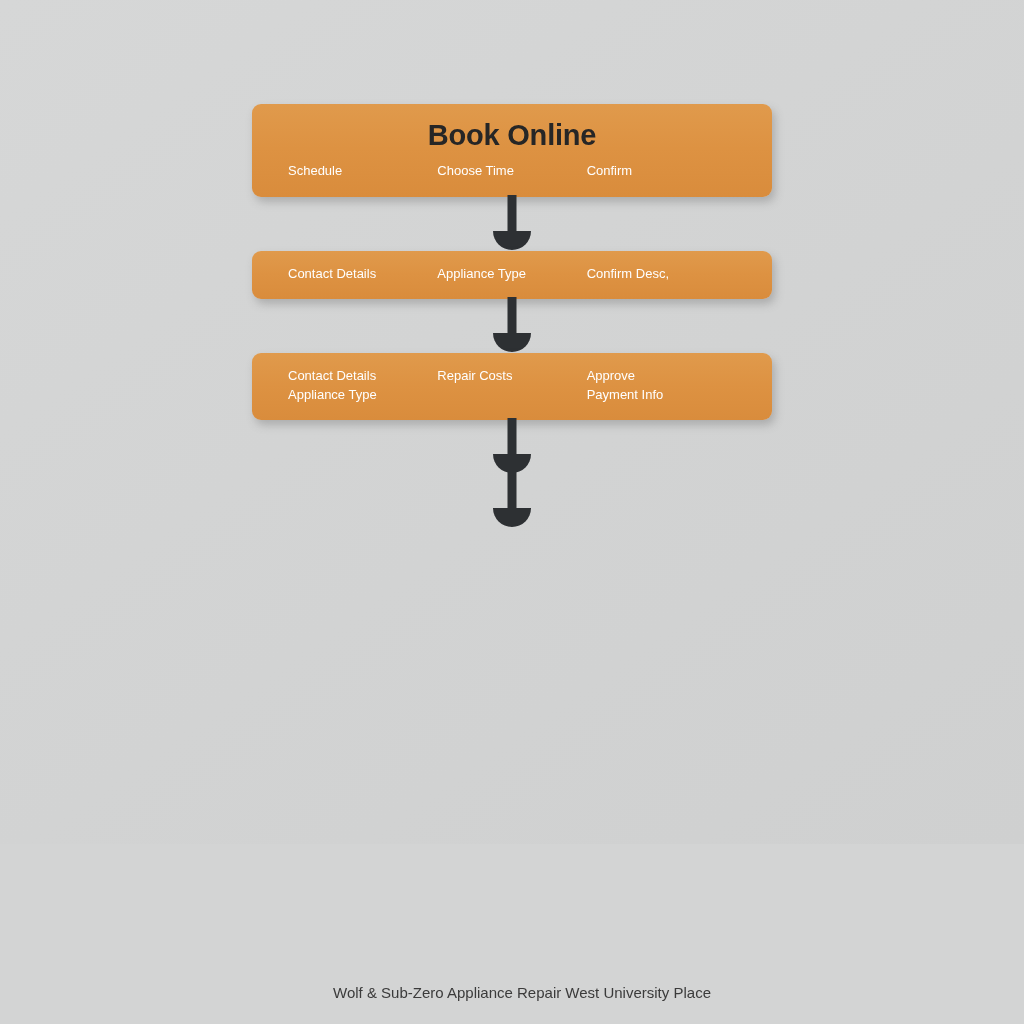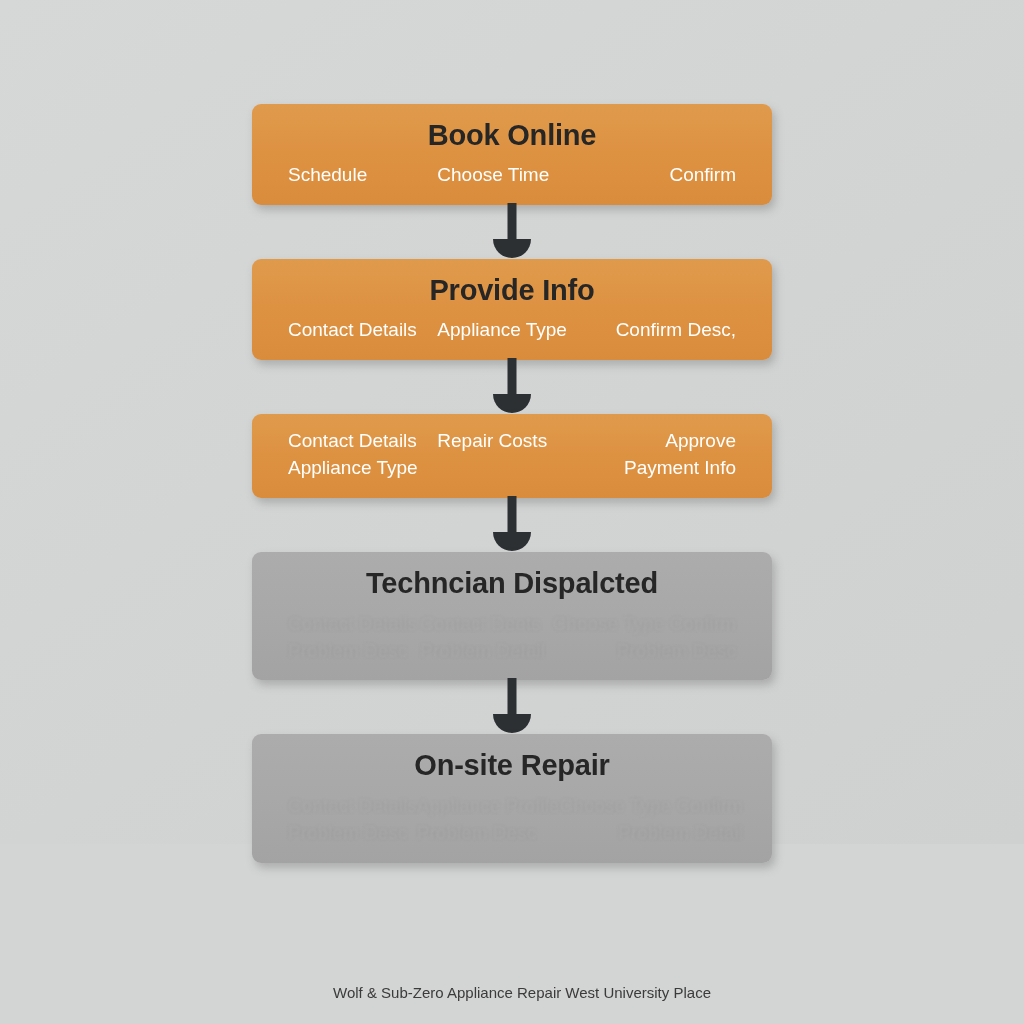--- a/index.html
+++ b/index.html
@@ -52,27 +52,27 @@
     letter-spacing: -0.2px;
     line-height: 1.18;
     margin-bottom: 10px;
   }
 
   .card-sub {
     display: flex;
     justify-content: space-between;
     align-items: flex-start;
     color: #ffffff;
-    font-size: 19px;
+    font-size: 13px;
     line-height: 1.42;
   }
   .sub-col { flex: 1 1 0; }
   .sub-col.c1 { text-align: left; }
   .sub-col.c2 { text-align: left; }
-  .sub-col.c3 { text-align: right; }
+  .sub-col.c3 { }
   .sub-line { white-space: nowrap; }
 
   
   .card.gray .card-sub {
     color: rgba(255,255,255,0.16);
     text-shadow: 0 0 3px rgba(120,120,120,0.5);
     filter: blur(1.1px);
     opacity: 0.85;
     margin-top: 2px;
   }
@@ -136,21 +136,20 @@
         </div>
       </div>
     </div>
 
     <div class="connector">
       <div class="stem"></div>
       <div class="flare"></div>
     </div>
 
     <div class="card orange">
-      <div class="card-title">Provide Info</div>
       <div class="card-sub">
         <div class="sub-col c1">
           <div class="sub-line">Contact Details</div>
         </div>
         <div class="sub-col c2">
           <div class="sub-line">Appliance Type</div>
         </div>
         <div class="sub-col c3">
           <div class="sub-line">Confirm Desc,</div>
         </div>
@@ -176,58 +175,24 @@
           <div class="sub-line">Payment Info</div>
         </div>
       </div>
     </div>
 
     <div class="connector">
       <div class="stem"></div>
       <div class="flare"></div>
     </div>
 
-    <div class="card gray">
-      <div class="card-title">Techncian Dispalcted</div>
-      <div class="card-sub">
-        <div class="sub-col c1">
-          <div class="sub-line">Contact Details</div>
-          <div class="sub-line">Problem Desc</div>
-        </div>
-        <div class="sub-col c2">
-          <div class="sub-line">Contact Deets</div>
-          <div class="sub-line">Problem Detail</div>
-        </div>
-        <div class="sub-col c3">
-          <div class="sub-line">Choose Type Confirm</div>
-          <div class="sub-line">Problem Desc</div>
-        </div>
-      </div>
-    </div>
 
     <div class="connector">
       <div class="stem"></div>
       <div class="flare"></div>
     </div>
 
-    <div class="card gray">
-      <div class="card-title">On-site Repair</div>
-      <div class="card-sub">
-        <div class="sub-col c1">
-          <div class="sub-line">Contact Details</div>
-          <div class="sub-line">Problem Desc</div>
-        </div>
-        <div class="sub-col c2">
-          <div class="sub-line">Appliance Profile</div>
-          <div class="sub-line">Problem Desc</div>
-        </div>
-        <div class="sub-col c3">
-          <div class="sub-line">Choose Type Confirm</div>
-          <div class="sub-line">Problem Detail</div>
-        </div>
-      </div>
-    </div>
 
   </div>
 
   <div class="footer">Wolf &amp; Sub-Zero Appliance Repair West University Place</div>
 
 </div>
 
 </body></html>

